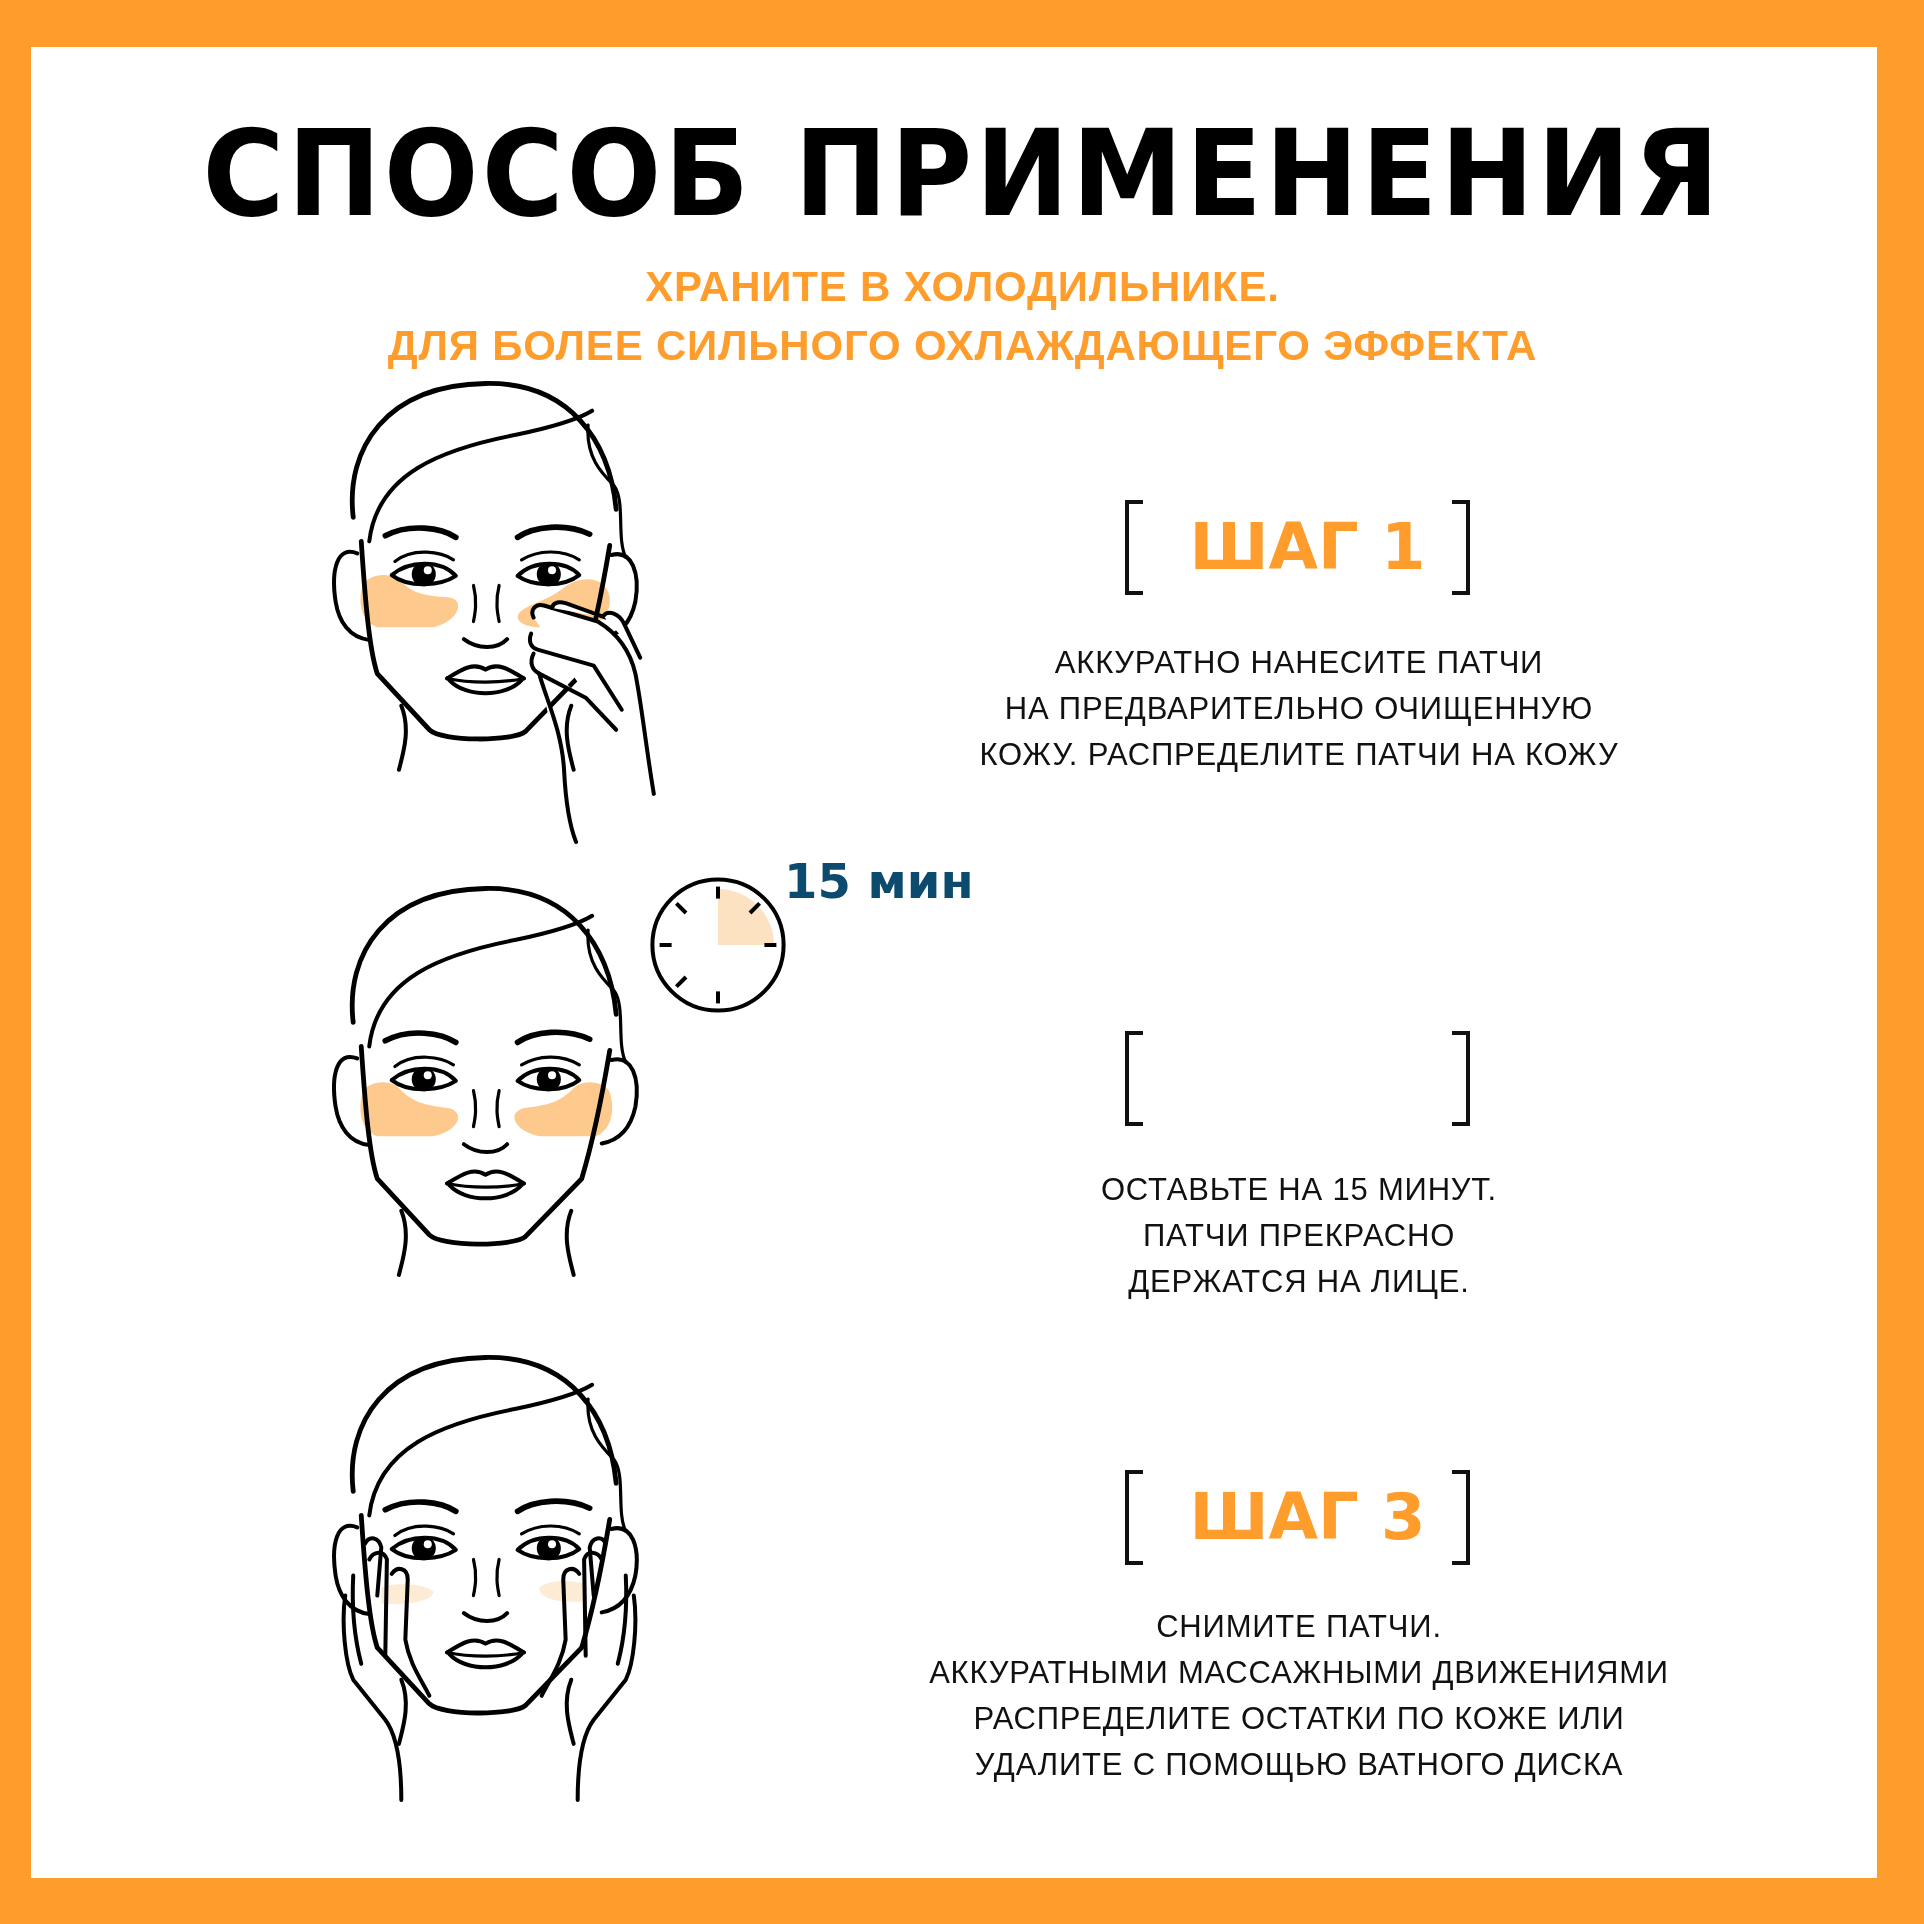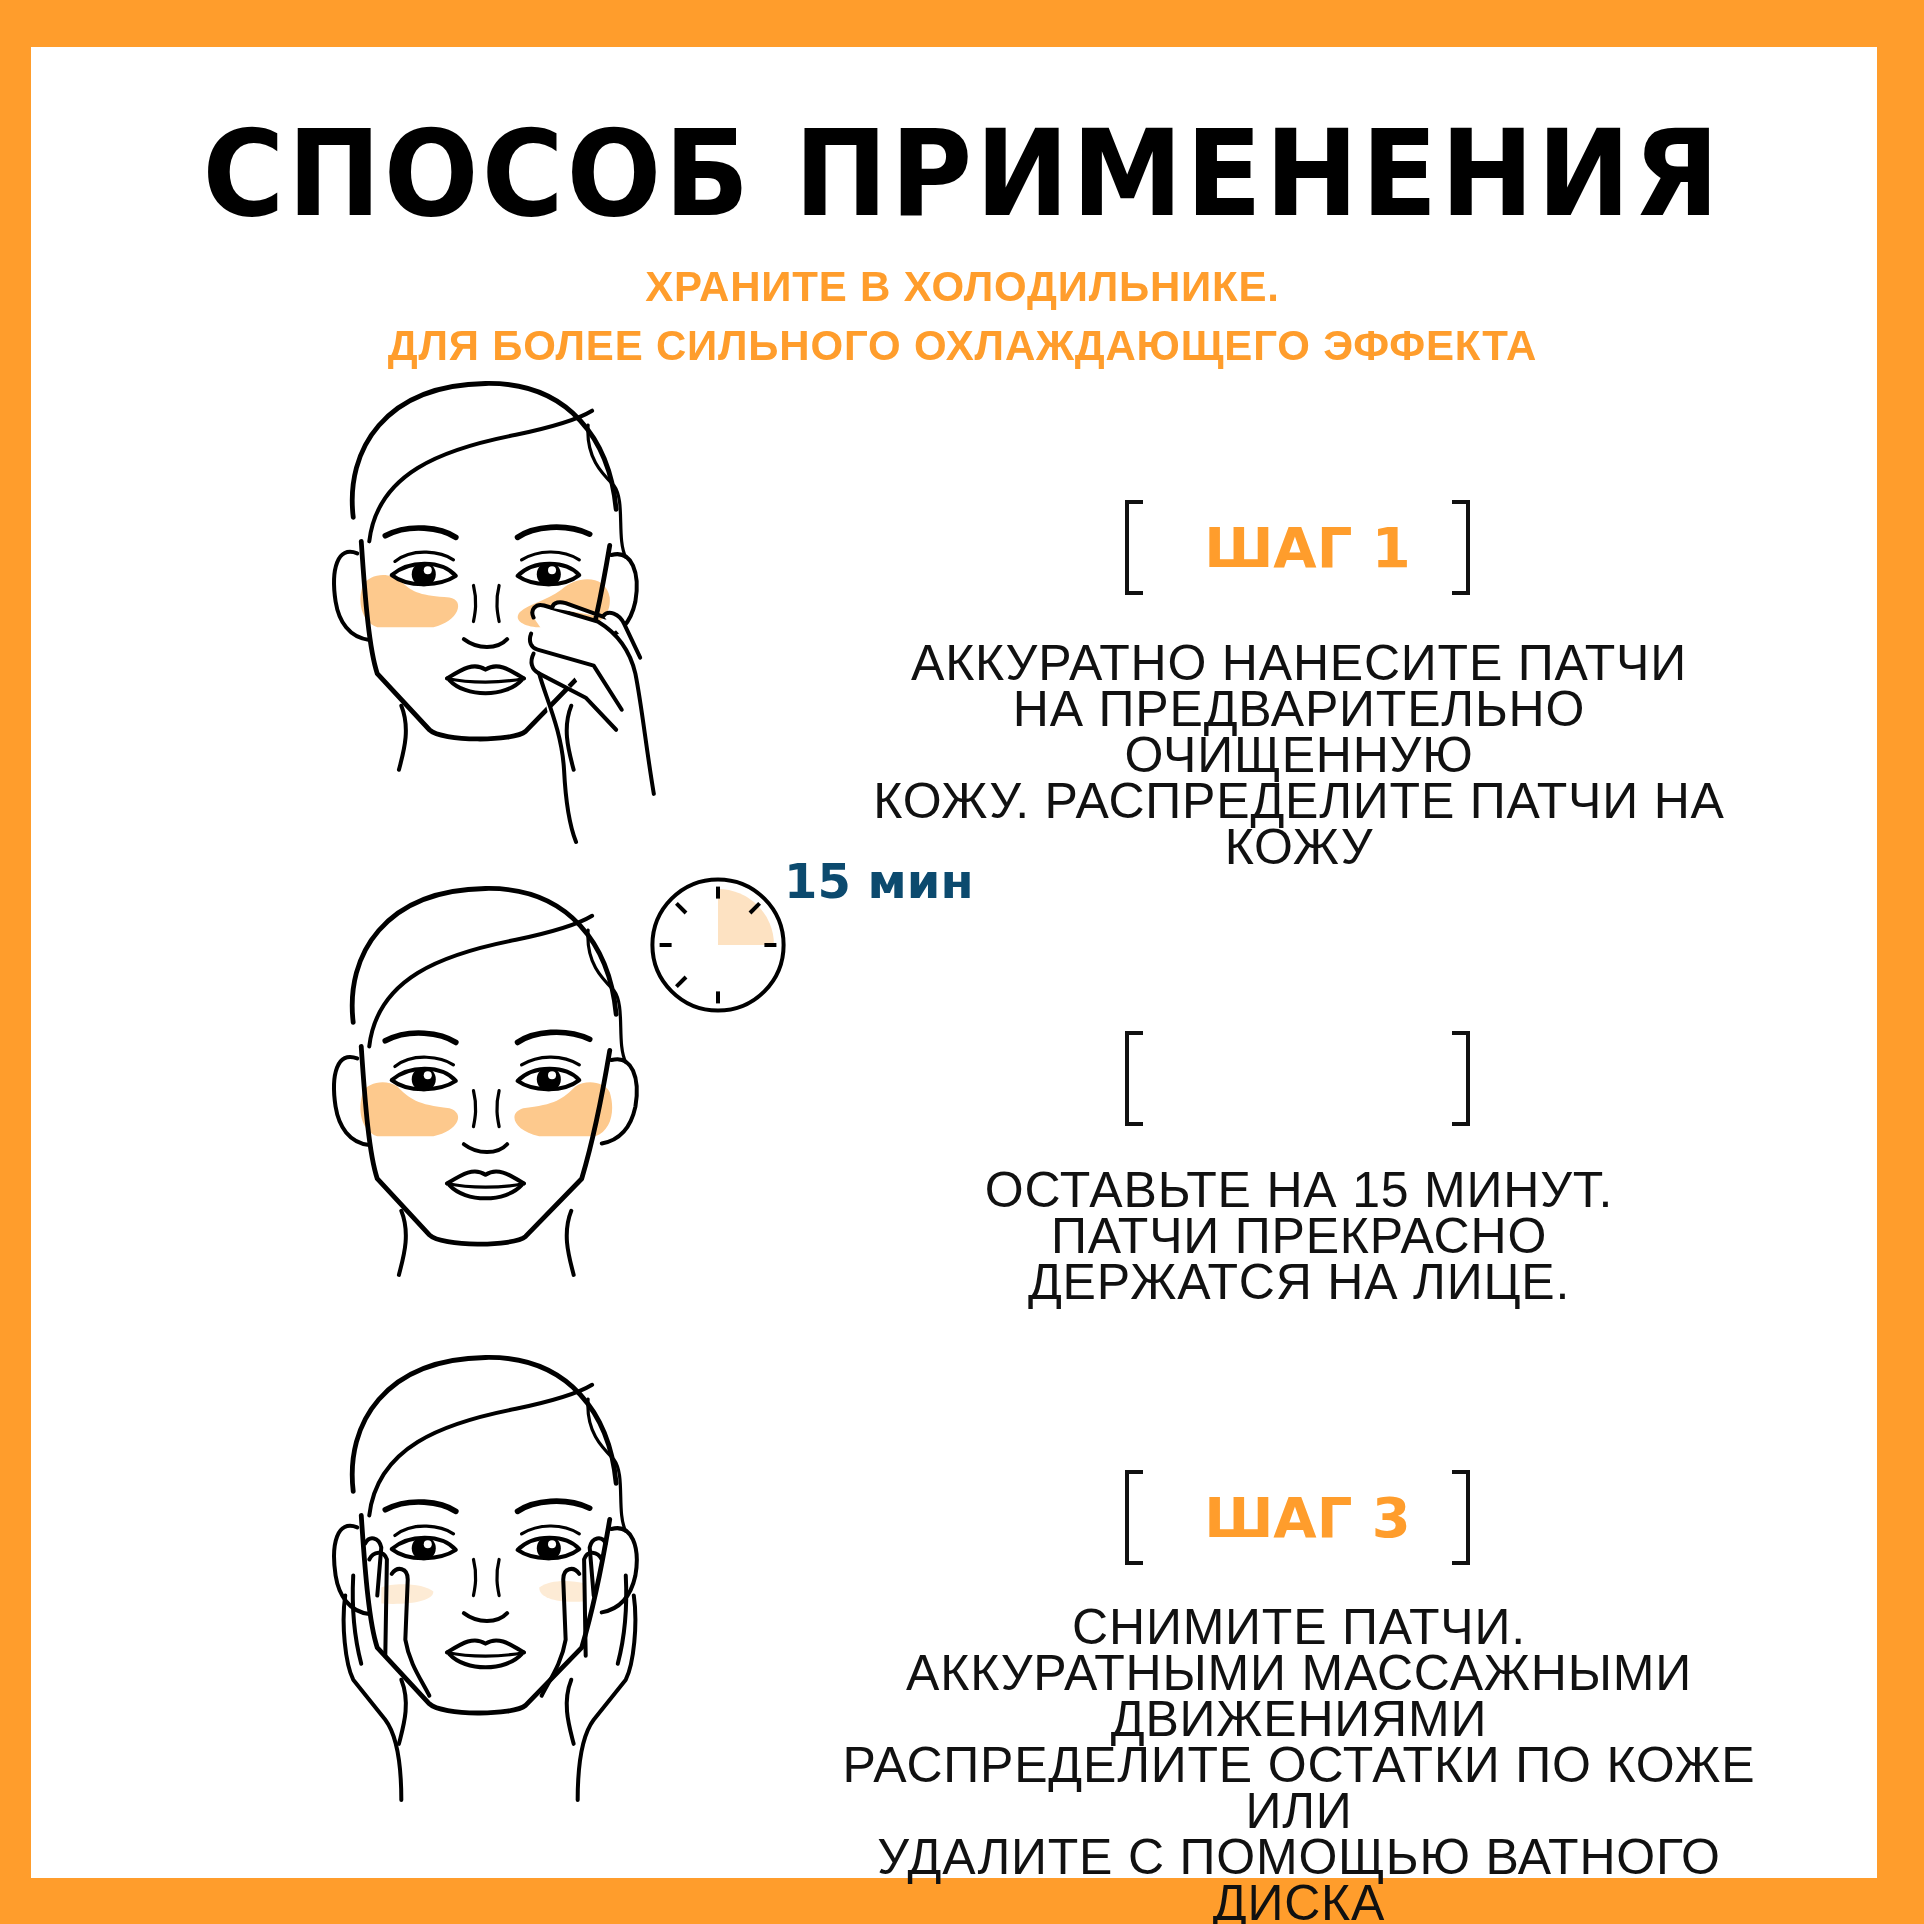--- a/index.html
+++ b/index.html
@@ -4,22 +4,22 @@
 <style>
   html, body { margin: 0; padding: 0; }
   body { width: 1925px; height: 1925px; position: relative; overflow: hidden; background: #FF9D2C; font-family: "Liberation Sans", sans-serif; }
   .panel { position: absolute; left: 30.5px; top: 47px; width: 1846px; height: 1831px; background: #FFFFFF; }
   .title { position: absolute; left: 0; width: 1925px; top: 114px; text-align: center; font-family: "DejaVu Sans", sans-serif; font-weight: bold; font-size: 120px; letter-spacing: 3.2px; line-height: 120px; color: #000; transform: scaleX(0.93); transform-origin: 961px 0; }
   .subtitle { position: absolute; left: 0; width: 1925px; top: 257px; text-align: center; font-family: "Liberation Sans", sans-serif; font-weight: bold; font-size: 42px; line-height: 59px; color: #FF9D2C; letter-spacing: 0.8px; }
   .step-head { position: absolute; width: 345px; height: 100px; }
   .bracket { position: absolute; top: 0; width: 17.6px; height: 95px; border: 4px solid #111; box-sizing: border-box; }
   .bracket.left { left: 0; border-right: none; }
   .bracket.right { right: 0; border-left: none; }
-  .step-label { position: absolute; left: 0; right: 0; top: 14.4px; text-align: center; font-family: "DejaVu Sans", sans-serif; font-weight: bold; font-size: 56px; line-height: 67px; color: #FF9D2C; padding-left: 20px; }
-  .step-text { position: absolute; left: 834px; width: 930px; text-align: center; font-family: "Liberation Sans", sans-serif; font-size: 50px; line-height: 46px; color: #111; letter-spacing: 0.8px; }
+  .step-label { position: absolute; left: 0; right: 0; top: 14.4px; text-align: center; font-family: "DejaVu Sans", sans-serif; font-weight: bold; font-size: 64px; line-height: 67px; color: #FF9D2C; padding-left: 20px; }
+  .step-text { position: absolute; left: 834px; width: 930px; text-align: center; font-family: "Liberation Sans", sans-serif; font-size: 31px; line-height: 46px; color: #111; letter-spacing: 0.8px; }
   .face { position: absolute; }
   .timer-label { position: absolute; left: 784px; top: 853px; font-family: "DejaVu Sans", sans-serif; font-weight: bold; font-size: 48px; line-height: 56px; color: #0c4a6e; }
   .clock { position: absolute; left: 646px; top: 873px; }
 </style>
 </head>
 <body>
 
 <div class="panel"></div>
 
 <div class="title">СПОСОБ ПРИМЕНЕНИЯ</div>

